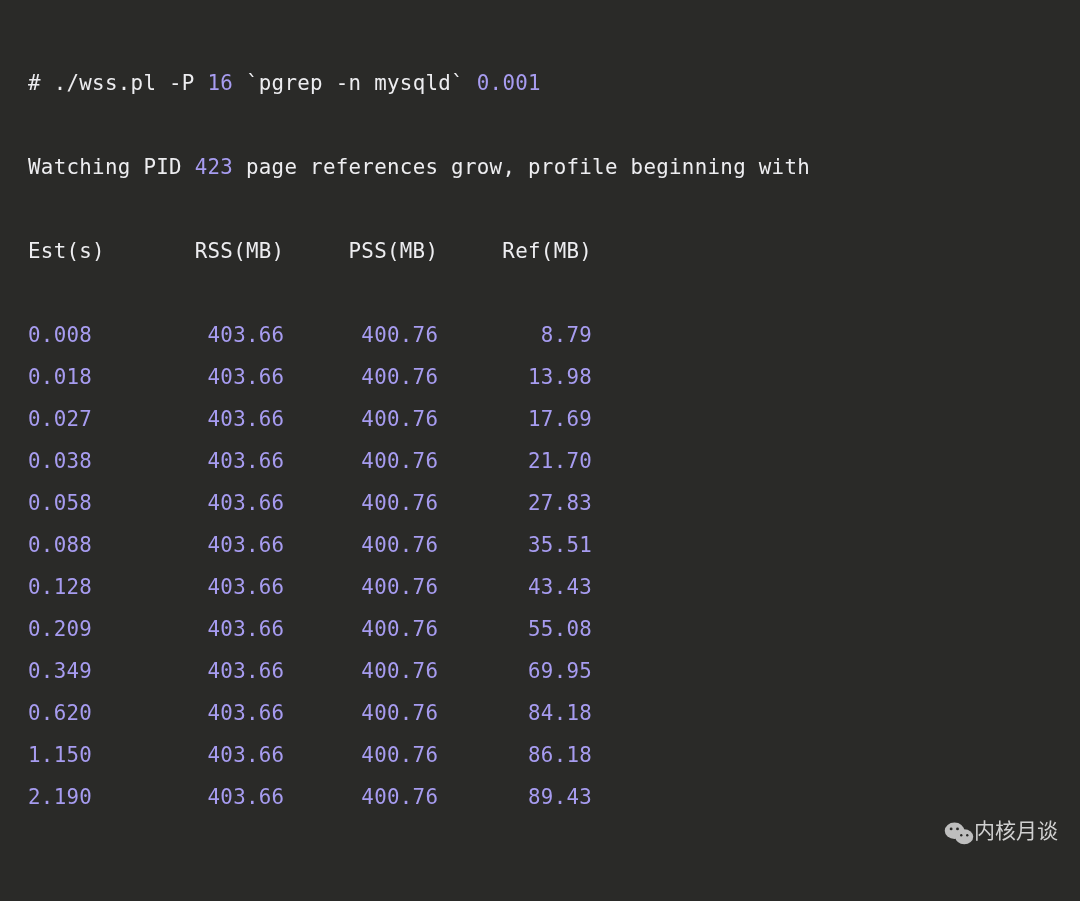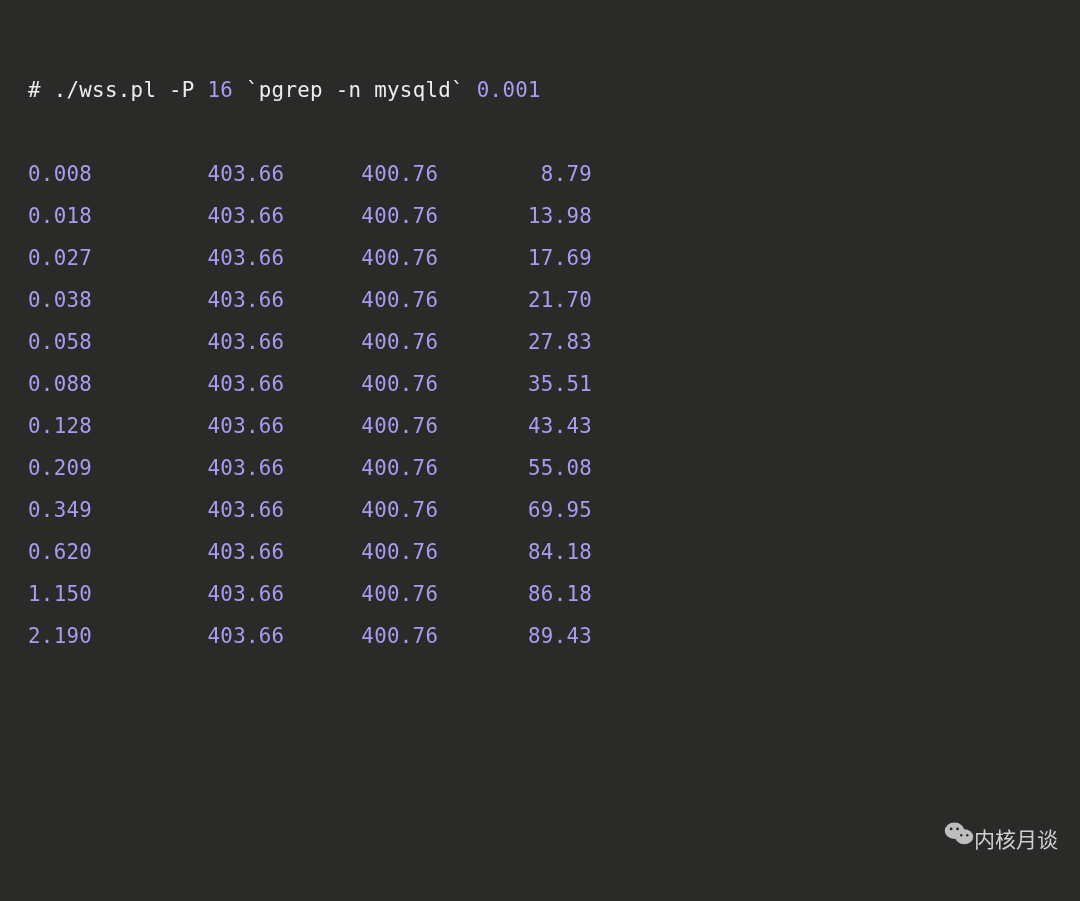--- a/index.html
+++ b/index.html
@@ -7,50 +7,52 @@
     padding: 0;
     width: 1080px;
     height: 901px;
     background: #2a2a28;
     overflow: hidden;
   }
   .terminal {
     box-sizing: border-box;
     width: 1080px;
     height: 719px;
-    padding: 27px 28px 20px 28px;
+    padding: 20px 28px 20px 28px;
     background: #2a2a28;
     font-family: "Menlo", "DejaVu Sans Mono", "Consolas", monospace;
     font-size: 20.8px;
     line-height: 42px;
     letter-spacing: 0.3px;
     color: #ededf0;
     white-space: pre;
     position: relative;
   }
   .w { color: #ededf0; }     
   .p { color: #a79cf0; }     
   .watermark {
     position: absolute;
     right: 22px;
     bottom: 52px;
     display: flex;
-    align-items: flex-end;
+    align-items: flex-start;
     color: #d0d0d0;
     font-family: "PingFang SC","Microsoft YaHei","Noto Sans CJK SC",sans-serif;
     font-size: 21px;
     line-height: 1;
   }
   .watermark svg { width: 30px; height: 28px; opacity: 0.9; }
 </style>
 </head>
 <body>
 
 <div class="terminal">
 <div><span class="w"># ./wss.pl -P</span><span class="p"> 16 </span><span class="w">`pgrep -n mysqld`</span><span class="p"> 0.001</span></div>
+<div><span class="w">Watching PID </span><span class="p">423</span><span class="w"> page references grow, profile beginning with </span></div>
+<div class="w" id="hdr">Est(s)       RSS(MB)     PSS(MB)     Ref(MB)</div>
 <div id="tbody"><div class="p">0.008         403.66      400.76        8.79</div><div class="p">0.018         403.66      400.76       13.98</div><div class="p">0.027         403.66      400.76       17.69</div><div class="p">0.038         403.66      400.76       21.70</div><div class="p">0.058         403.66      400.76       27.83</div><div class="p">0.088         403.66      400.76       35.51</div><div class="p">0.128         403.66      400.76       43.43</div><div class="p">0.209         403.66      400.76       55.08</div><div class="p">0.349         403.66      400.76       69.95</div><div class="p">0.620         403.66      400.76       84.18</div><div class="p">1.150         403.66      400.76       86.18</div><div class="p">2.190         403.66      400.76       89.43</div></div>
 </div>
 
 <div class="watermark">
   <span>
     <svg viewBox="0 0 40 34">
       <g fill="#cfcfcf">
         <ellipse cx="14" cy="14" rx="13" ry="11"></ellipse>
         <ellipse cx="27" cy="22" rx="12" ry="10"></ellipse>
       </g>

